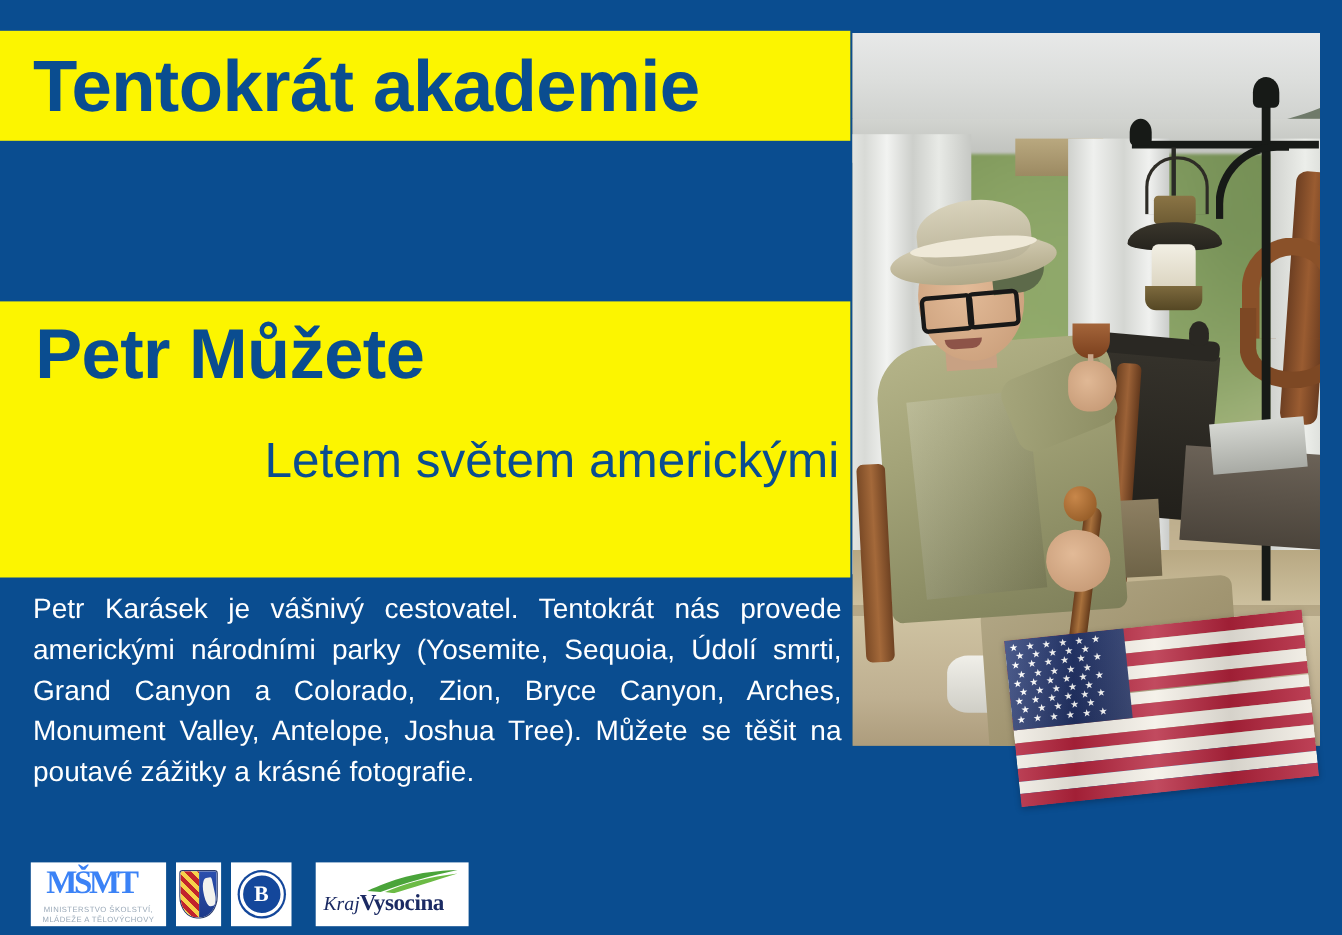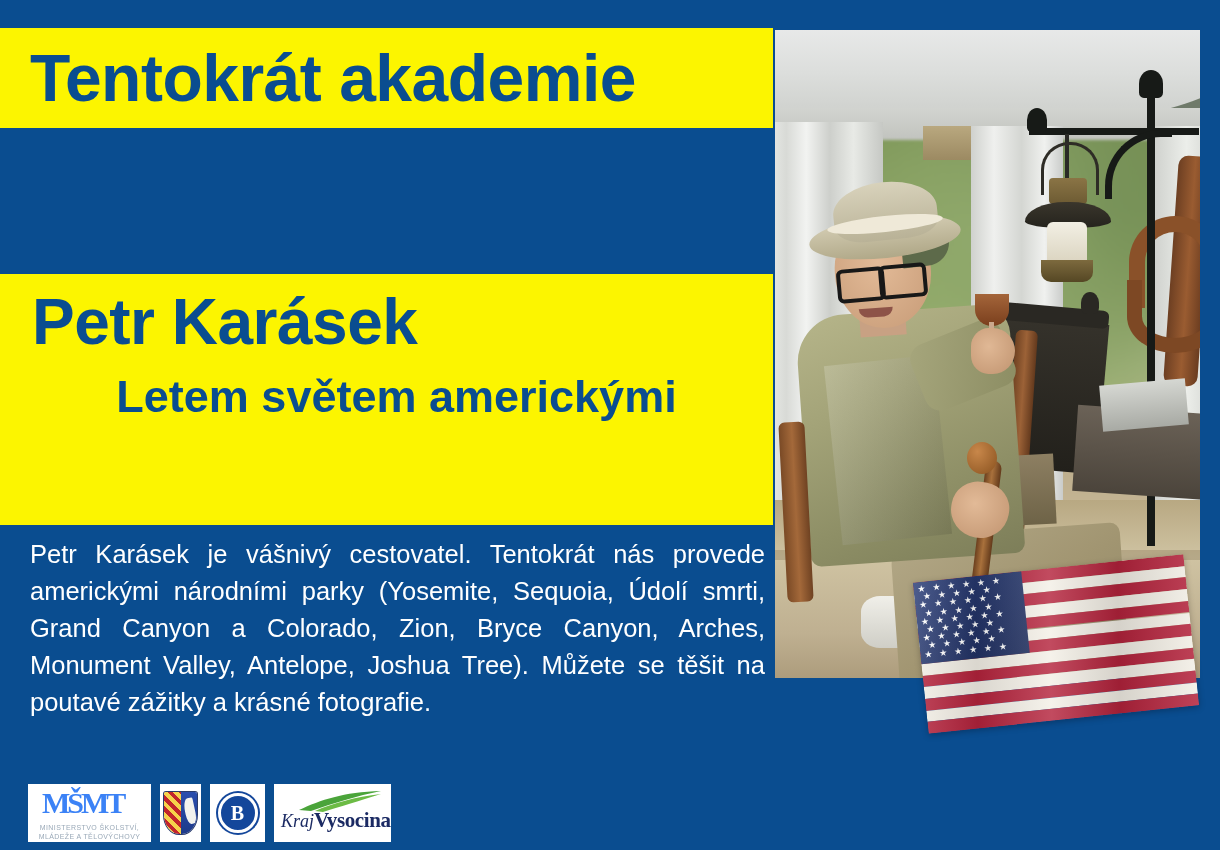--- a/index.html
+++ b/index.html
@@ -384,27 +384,27 @@
     width: 720px;
     color: #0a4d90;
     font-size: 64px;
     font-weight: bold;
     text-align: left;
     line-height: 80px;
     letter-spacing: -0.5px;
   }
   #lecture-title {
     position: absolute;
-    left: 30px; top: 368px;
+    left: 30px; top: 390px;
     width: 733px;
     color: #0a4d90;
     font-size: 45px;
-    font-weight: bold;
+    font-weight: normal;
     line-height: 58px;
-    text-align: center;
+    text-align: right;
   }
   #body-text {
     position: absolute;
     left: 30px; top: 536px;
     width: 735px;
     color: #ffffff;
     font-size: 25.5px;
     line-height: 37px;
     text-align: justify;
   }
@@ -489,21 +489,21 @@
   }
   #logo-b .ring2 {
     width: 34px; height: 34px; border-radius: 50%;
     border: 3px solid #ffffff;
     background: #14479b;
     display: flex; align-items: center; justify-content: center;
     color: #ffffff; font-size: 20px; font-weight: bold;
     font-family: "Liberation Serif", serif;
   }
   
-  #logo-kv { width: 117px; height: 58px; }
+  #logo-kv { width: 139px; height: 58px; margin-left: 13px; }
   #logo-kv .swoosh {
     position: absolute; right: 8px; top: 6px;
     width: 86px; height: 22px;
   }
   #logo-kv .kvtext {
     position: absolute; left: 7px; bottom: 9px;
     font-size: 19px;
     color: #1b2a63;
     font-family: "Liberation Serif", serif;
   }
@@ -611,21 +611,21 @@
  ★ ★ ★ ★ ★
 ★ ★ ★ ★ ★ ★
  ★ ★ ★ ★ ★
 ★ ★ ★ ★ ★ ★</div>
     <div class="wave"></div>
   </div>
 
   <div id="title-main">Tentokrát akademie</div>
 
 
-  <div id="speaker-name">Petr Karásek</div>
+  <div id="speaker-name">Petr Můžete</div>
 
   <div id="lecture-title">
     <div>Letem světem americkými</div>
   </div>
 
   <div id="body-text">Petr Karásek je vášnivý cestovatel. Tentokrát nás provede americkými národními parky (Yosemite, Sequoia, Údolí smrti, Grand Canyon a Colorado, Zion, Bryce Canyon, Arches, Monument Valley, Antelope, Joshua Tree). Můžete se těšit na poutavé zážitky a krásné fotografie.</div>
 
 
   <div id="logos">
 

